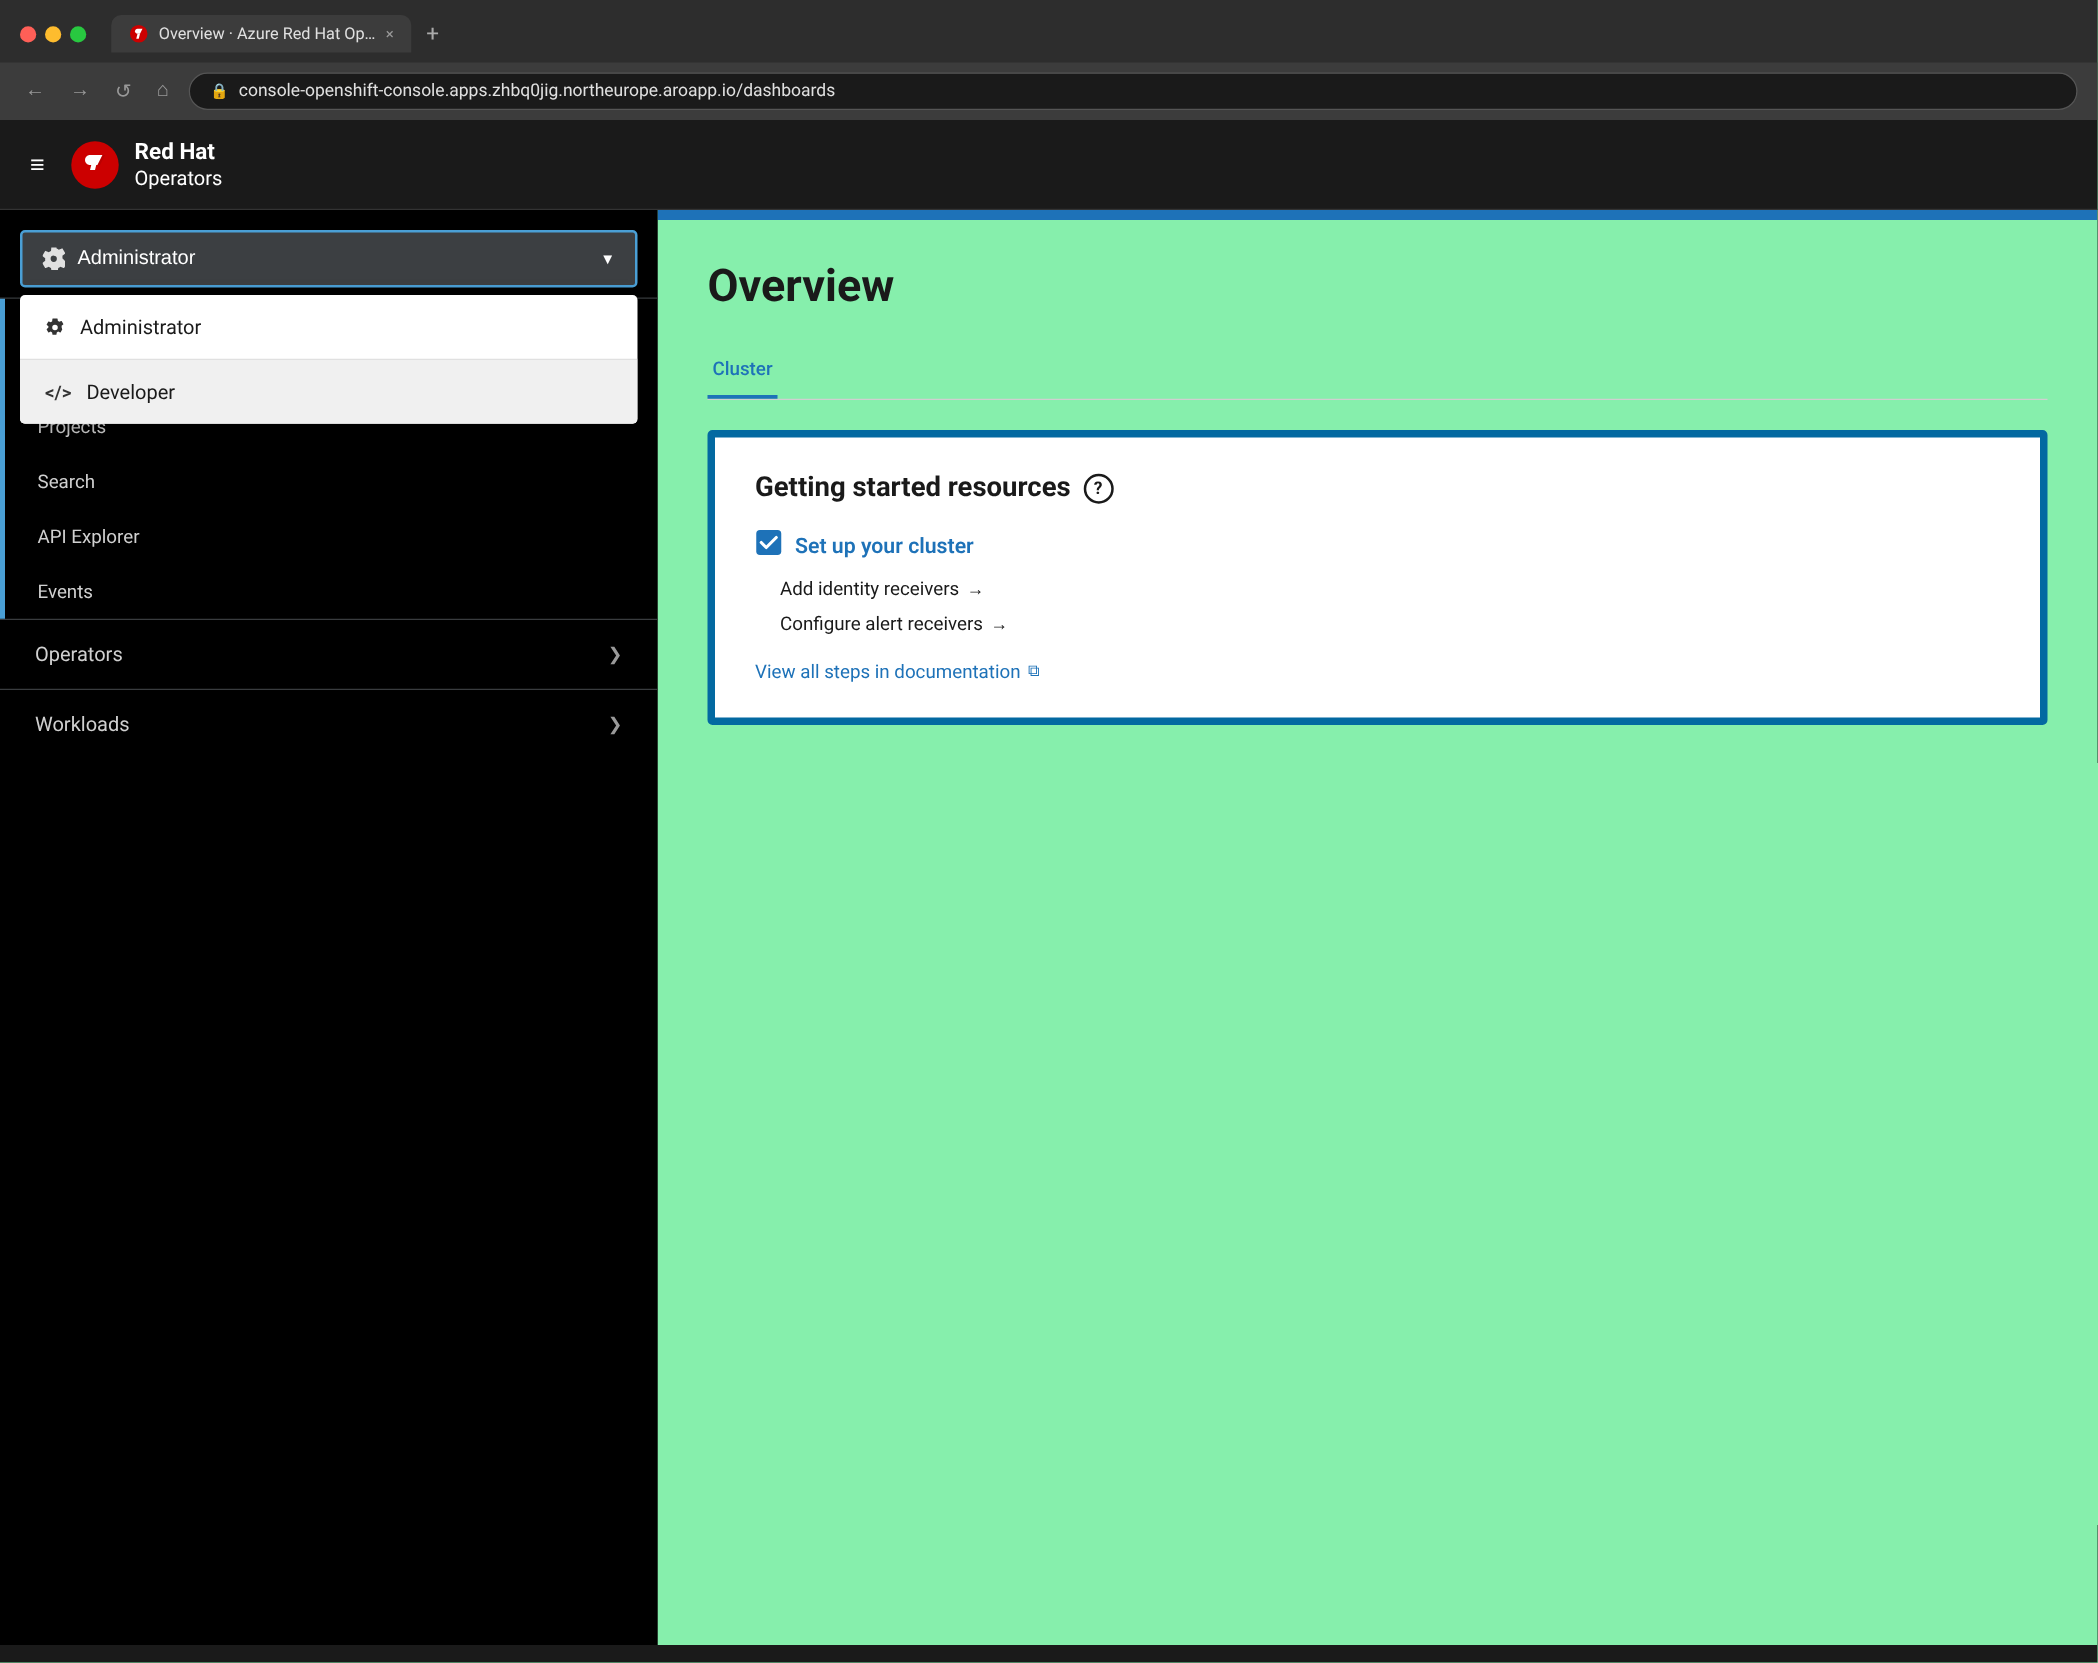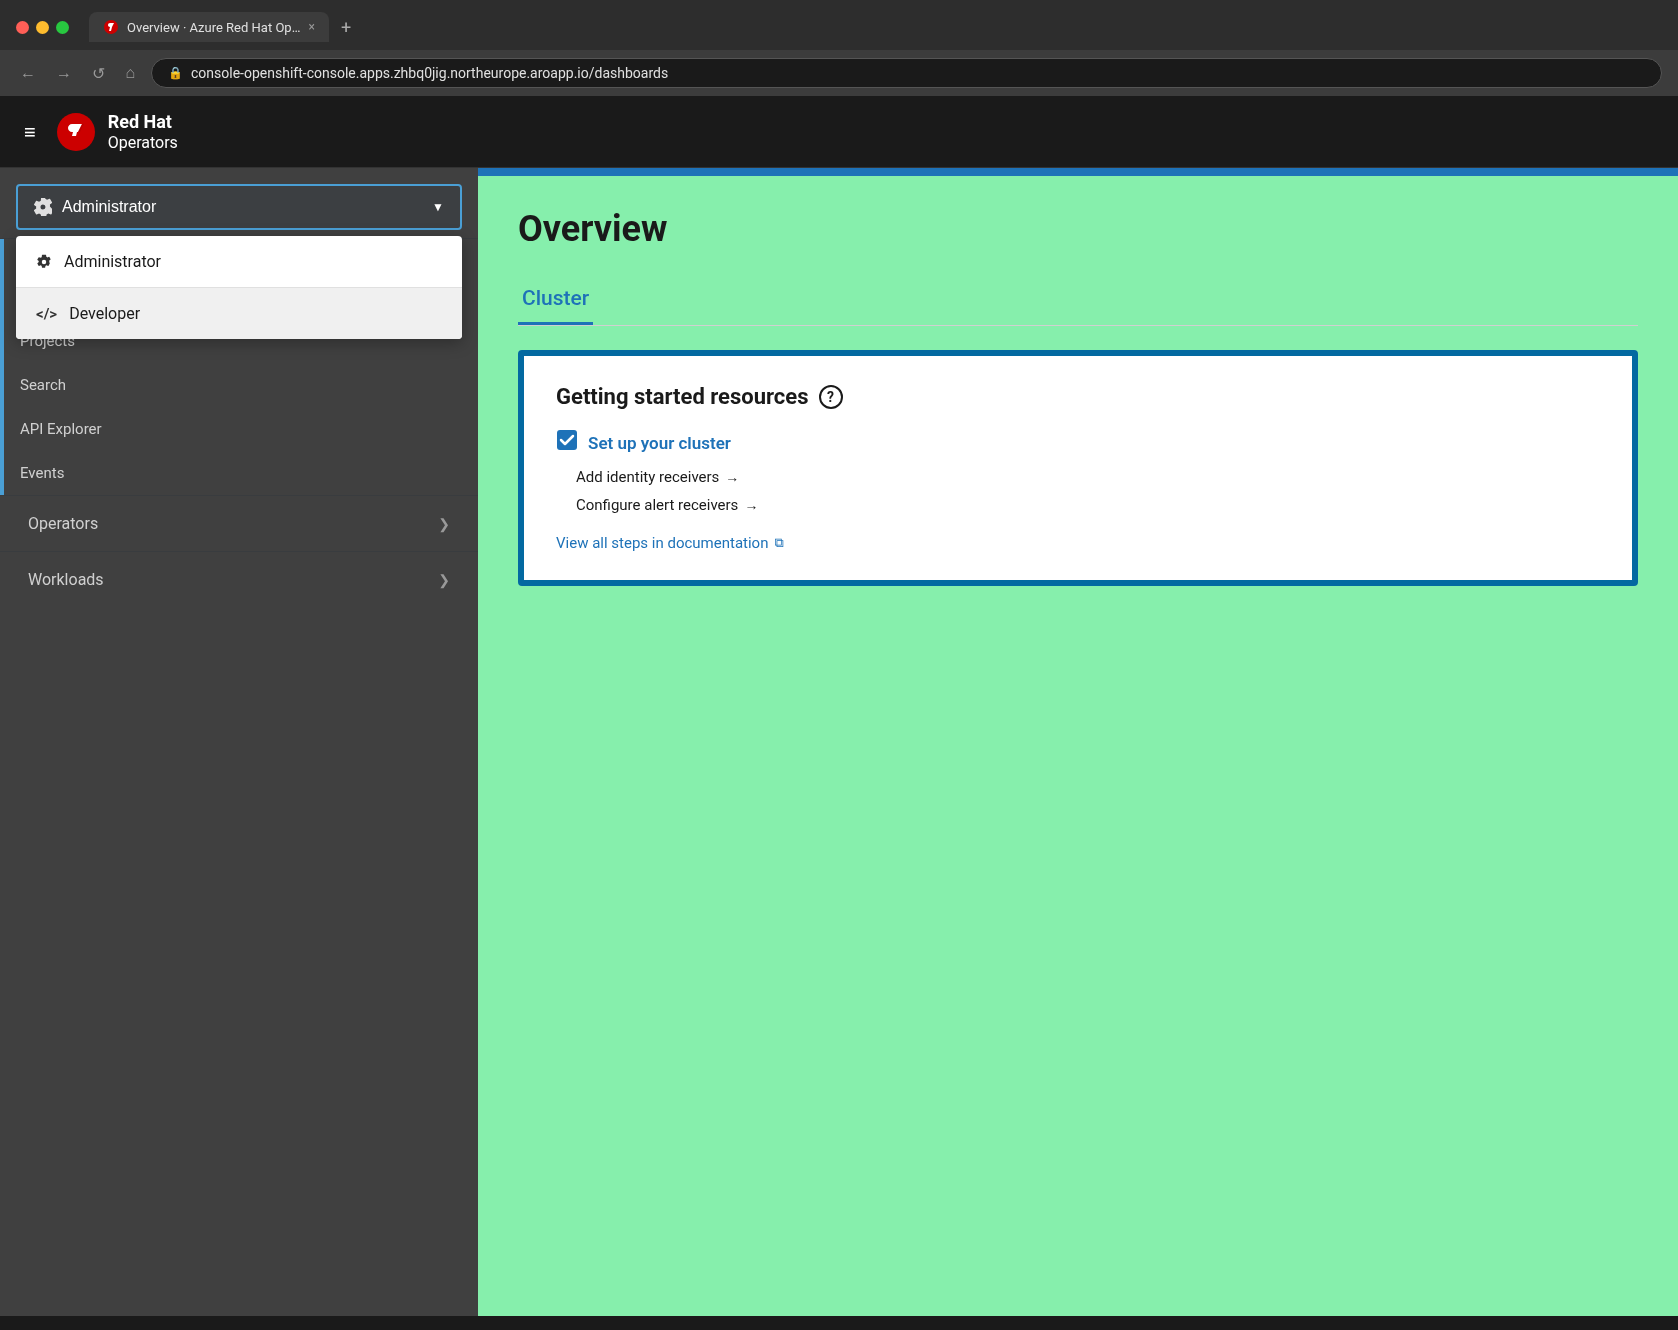--- a/index.html
+++ b/index.html
@@ -176,22 +176,22 @@
 
     
     .content-area {
       display: flex;
       flex: 1;
       overflow: hidden;
     }
 
     
     .sidebar {
-      width: 478px;
-      background: #404040;
+      width: 526px;
+      background: #000000;
       display: flex;
       flex-direction: column;
       position: relative;
       flex-shrink: 0;
       justify-content: space-between;
     }
 
     
     .perspective-switcher {
       padding: 16px 16px 0;
@@ -265,21 +265,21 @@
       align-items: center;
       justify-content: space-between;
       padding: 14px 24px;
       color: #d0d0d0;
       font-size: 15px;
       cursor: pointer;
       position: relative;
     }
 
     .nav-item-plain {
-      padding: 13px 20px;
+      padding: 13px 30px;
     }
 
     .nav-section-header {
       display: flex;
       align-items: center;
       justify-content: space-between;
       padding: 18px 28px;
       color: #d0d0d0;
       font-size: 16px;
       font-weight: 400;
@@ -337,21 +337,21 @@
 
     .tabs-bar {
       display: flex;
       gap: 0;
       border-bottom: 1px solid #d0d0d0;
       margin-bottom: 24px;
     }
 
     .tab-item {
       padding: 12px 4px;
-      font-size: 21px;
+      font-size: 15px;
       cursor: pointer;
       color: #1e72b8;
       border-bottom: 3px solid #1e72b8;
       margin-right: 24px;
       font-weight: 500;
     }
 
     
     .card {
       border: 6px solid #0369a1;

